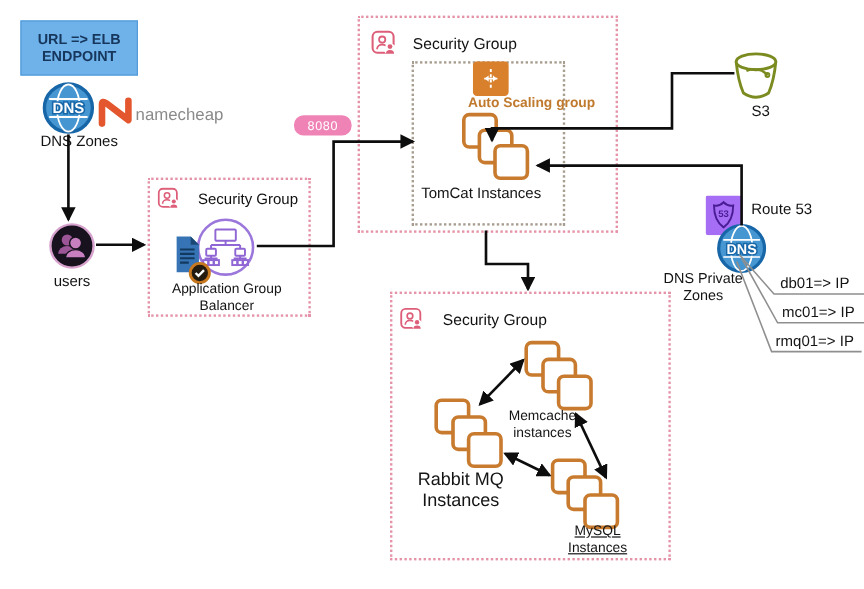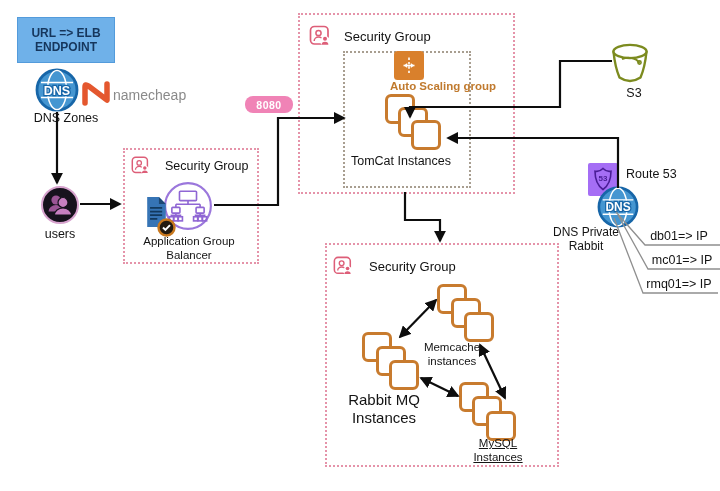--- a/index.html
+++ b/index.html
@@ -11,21 +11,21 @@
   .lbl{position:absolute;line-height:1.18;color:#141414;}
   .ctr{text-align:center;}
   .inst{position:absolute;width:30px;height:30px;box-sizing:border-box;
         border:3px solid #C87B2E;border-radius:6px;background:#fff;}
   .endpoint{position:absolute;left:17px;top:17px;width:98px;height:46px;
             background:#6FB1E9;border:1.5px solid #539BDB;box-sizing:border-box;
             display:flex;align-items:center;justify-content:center;text-align:center;
             font-size:12px;font-weight:bold;color:#16365C;padding:0 8px;}
   .port-badge{position:absolute;left:245px;top:96px;width:48px;height:17px;
               background:#F083B6;border-radius:8px;display:flex;align-items:center;
-              justify-content:center;color:#fff;font-size:10.5px;font-weight:bold;
+              justify-content:center;color:#fff;font-size:10.5px;font-weight:normal;
               letter-spacing:.5px;z-index:6;}
   .overlay{position:absolute;left:0;top:0;z-index:10;pointer-events:none;}
   .node{z-index:3;}
   .sg-title{font-size:13px;color:#111;}
   .sg-title-sm{font-size:12.5px;color:#111;}
 </style>
 </head>
 <body>
 
 <div class="canvas">
@@ -168,21 +168,21 @@
   <div class="lbl node" style="left:626px;top:167px;font-size:12.5px;">Route 53</div>
 
   <div class="abs node" style="left:597px;top:186px;">
     <svg width="42" height="42" viewBox="0 0 44 44">
       <circle cx="22" cy="22" r="20" fill="#4596D1" stroke="#1766A8" stroke-width="2.8"></circle>
       <path d="M6,14.5 H38 M6,29.5 H38" stroke="#fff" stroke-width="1.5" fill="none"></path>
       <ellipse cx="22" cy="22" rx="9.5" ry="19.6" stroke="#fff" stroke-width="1.5" fill="none"></ellipse>
       <text x="22" y="26.5" text-anchor="middle" font-size="12.5" font-weight="bold" fill="#fff" stroke="#1766A8" stroke-width="2.6" paint-order="stroke" font-family="Liberation Sans, sans-serif">DNS</text>
     </svg>
   </div>
-  <div class="lbl ctr node" style="left:546px;top:225px;width:80px;font-size:12px;">DNS Private Rabbit</div>
+  <div class="lbl ctr node" style="left:546px;top:225px;width:80px;font-size:12px;">DNS Private Zones</div>
 
   <div class="lbl ctr node" style="left:641px;top:229px;width:76px;font-size:12.5px;">db01=&gt; IP</div>
   <div class="lbl ctr node" style="left:644px;top:253px;width:76px;font-size:12.5px;">mc01=&gt; IP</div>
   <div class="lbl ctr node" style="left:639px;top:277px;width:80px;font-size:12.5px;">rmq01=&gt; IP</div>
 
   <div class="abs node" style="left:333px;top:256px;">
     <svg width="20" height="20" viewBox="0 0 22 22">
       <rect x="1.5" y="1.5" width="17.5" height="17.5" rx="4" fill="none" stroke="#DD5E78" stroke-width="1.7"></rect>
       <circle cx="9.5" cy="8" r="2.6" fill="none" stroke="#DD5E78" stroke-width="1.5"></circle>
       <path d="M5.2,16 a4.3,3.9 0 0 1 8.6,0" fill="none" stroke="#DD5E78" stroke-width="1.5"></path>

